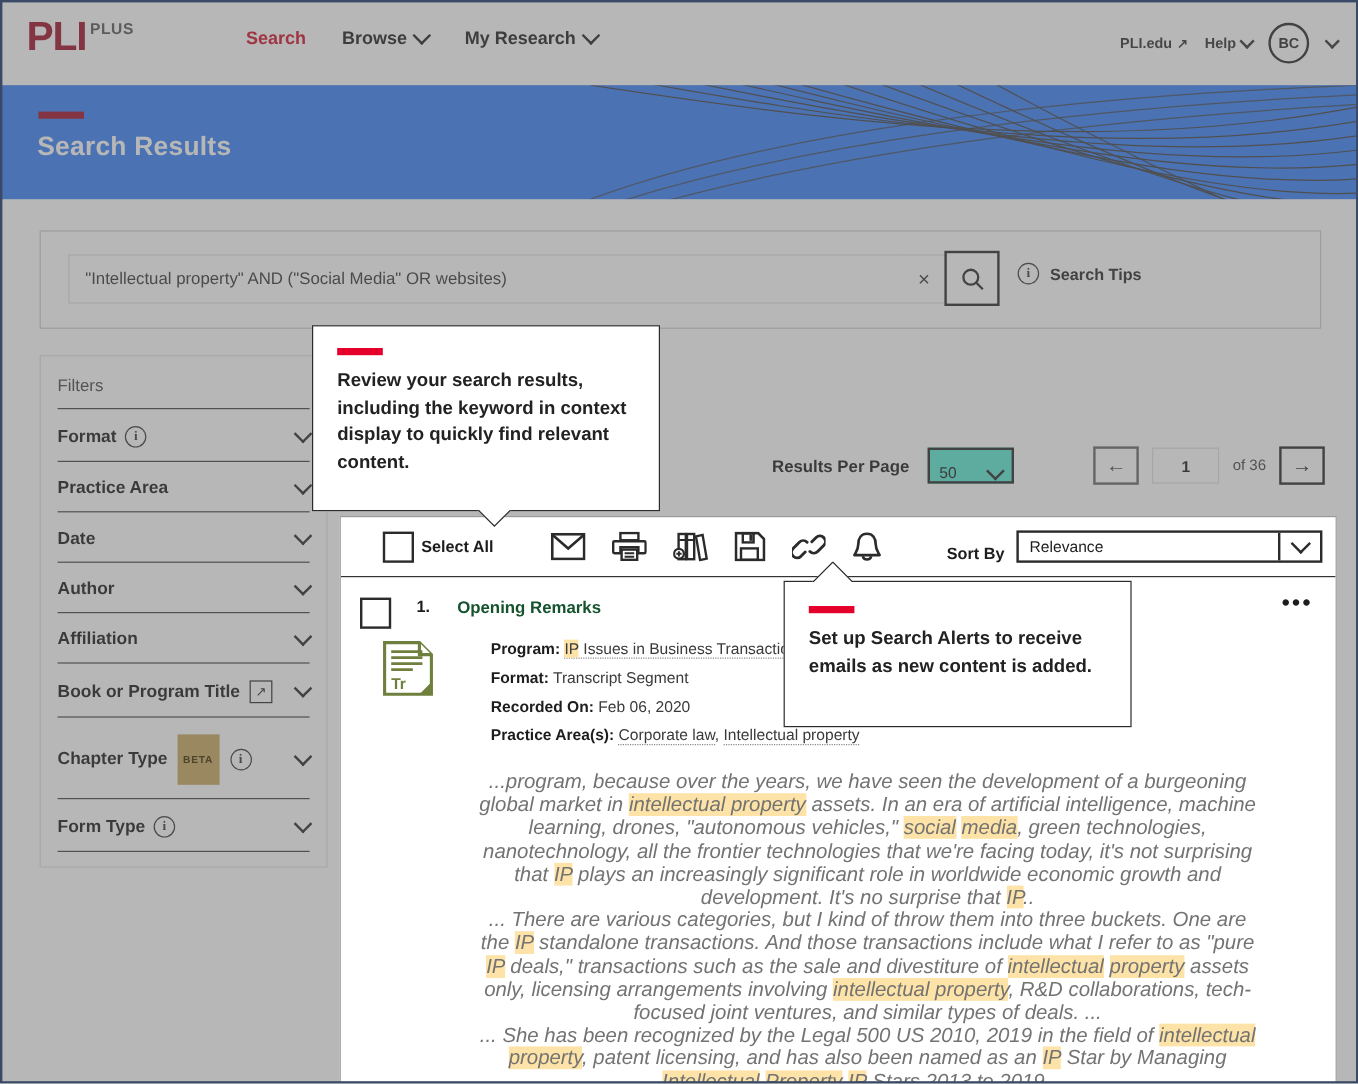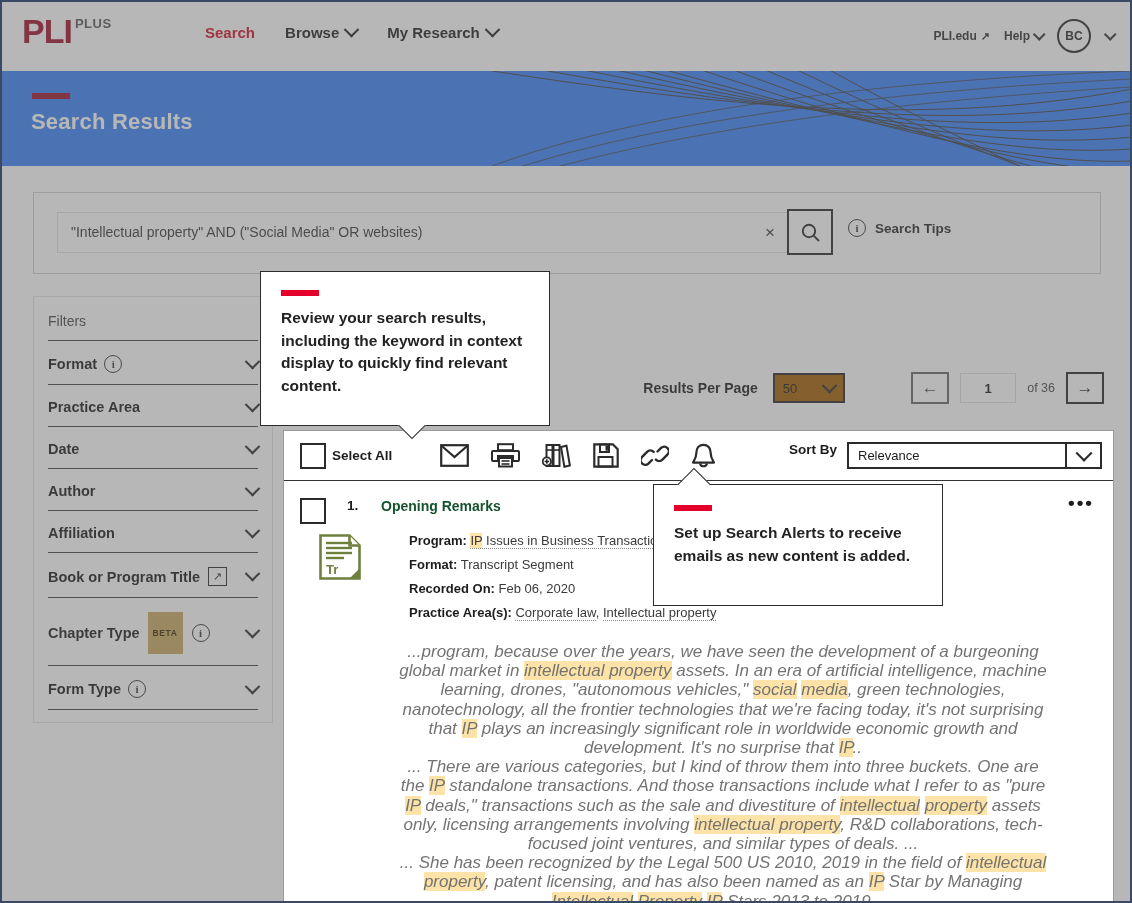--- a/index.html
+++ b/index.html
@@ -65,41 +65,41 @@
         padding:16px 5px;margin-left:8px;}
   .ext-box{width:17px;height:17px;border:1.7px solid #2b2b2b;margin-left:8px;display:inline-flex;
            align-items:center;justify-content:center;font-size:11px;color:#2b2b2b;}
   .filter-chev{width:9px;height:9px;border-right:2px solid #2b2b2b;border-bottom:2px solid #2b2b2b;
                transform:rotate(45deg) translate(-2px,-2px);margin-left:6px;}
   .filter-row .info-ico{margin-left:7px;}
 
   
   .resmeta{position:absolute;right:28px;top:372px;display:flex;align-items:center;gap:4px;}
   .rpp-label{font-size:14px;font-weight:bold;color:#1d1d1d;margin-right:11px;}
-  .selbox{display:flex;border:2px solid #2b2b2b;background:#a16207;height:26px;align-items:center;cursor:pointer;}
+  .selbox{display:flex;border:2px solid #2b2b2b;background:#5eead4;height:26px;align-items:flex-end;cursor:pointer;}
   .selbox .val{padding:0 16px 0 8px;font-size:13px;color:#1d1d1d;display:flex;align-items:center;}
   .selbox .divider{width:2px;background:#2b2b2b;}
   .selbox .arrowcell{width:28px;display:flex;align-items:center;justify-content:center;}
   .pager{display:flex;align-items:center;gap:0;margin-left:62px;}
   .pgbtn{width:34px;height:28px;border:2px solid #6a6a6a;background:#fff;display:flex;align-items:center;
          justify-content:center;font-size:17px;color:#4a4a4a;cursor:pointer;}
   .pgbtn.dark{border-color:#2b2b2b;color:#2b2b2b;}
   .pgnum{width:54px;height:28px;border:1px solid #e0e0e0;background:#fff;display:flex;align-items:center;
          justify-content:center;font-size:13px;font-weight:bold;color:#1d1d1d;margin-left:11px;cursor:text;}
   .pgof{font-size:12.5px;color:#4a4a4a;margin:0 11px;}
 
   
   .panel{position:absolute;left:283px;top:430px;width:831px;height:473px;background:#ffffff;
          border:1px solid #9a9a9a;box-sizing:border-box;z-index:40;overflow:hidden;}
-  .panel-toolbar{position:relative;height:49px;border-bottom:1px solid #333;display:flex;align-items:center;}
+  .panel-toolbar{position:relative;height:49px;border-bottom:1px solid #333;display:flex;align-items:center;padding-left:19px;}
   .chk{width:22px;height:22px;border:2px solid #2b2b2b;background:#fff;cursor:pointer;flex:none;}
   .selall{font-size:13.5px;font-weight:bold;color:#1d1d1d;margin-left:10px;}
   .tool-icons{display:flex;align-items:center;gap:22px;margin-left:48px;}
   .tool-icons span{cursor:pointer;display:flex;align-items:center;}
-  .sortwrap{position:absolute;right:11px;top:11px;display:flex;align-items:flex-start;}
+  .sortwrap{position:absolute;right:11px;top:11px;display:flex;align-items:flex-end;}
   .sort-label{font-size:13.5px;font-weight:bold;color:#1d1d1d;margin-right:10px;}
   .sortbox{display:flex;border:2px solid #2b2b2b;height:27px;width:255px;box-sizing:border-box;cursor:pointer;}
   .sortbox .val{flex:1;display:flex;align-items:center;padding-left:9px;font-size:13px;color:#1d1d1d;}
   .sortbox .arrowcell{width:33px;border-left:2px solid #2b2b2b;display:flex;align-items:center;justify-content:center;}
 
   .result{position:relative;padding:17px 16px 0 16px;}
   .res-head{display:flex;align-items:flex-start;}
   .res-num{font-size:13.5px;font-weight:bold;color:#1d1d1d;margin-left:21px;width:34px;flex:none;}
   .res-title{font-size:14px;font-weight:bold;color:#14532d;cursor:pointer;}
   .dots{position:absolute;right:19px;top:17px;letter-spacing:2px;font-size:19px;line-height:10px;

